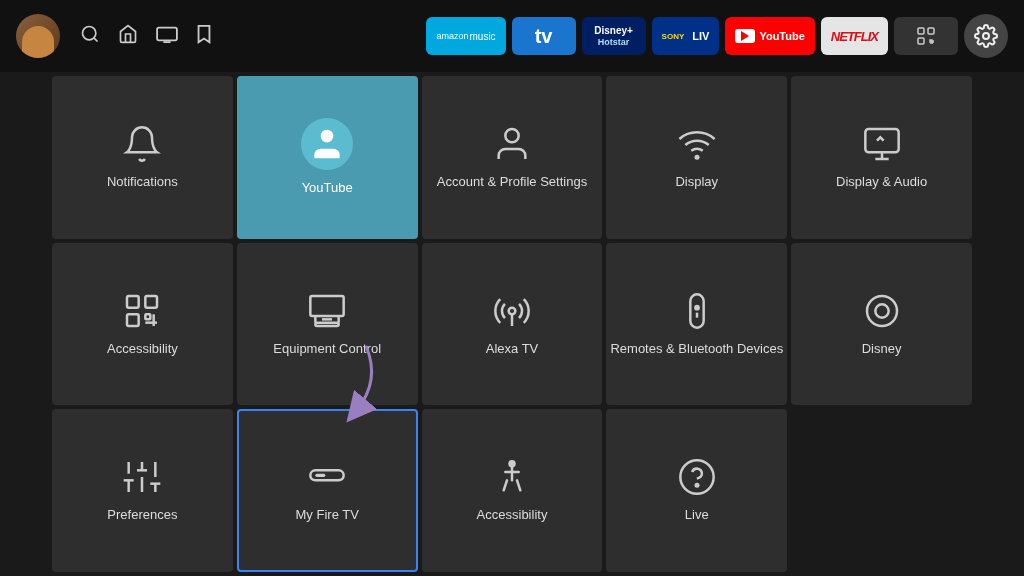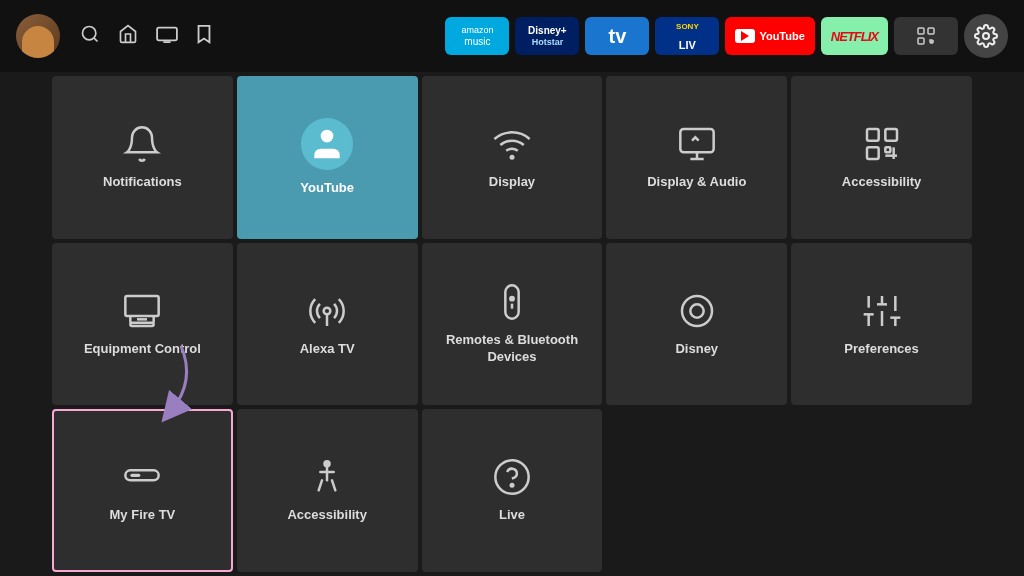--- a/index.html
+++ b/index.html
@@ -60,32 +60,32 @@
       border-radius: 6px;
       display: flex;
       align-items: center;
       justify-content: center;
       padding: 0 10px;
       font-size: 11px;
       font-weight: bold;
       color: white;
       min-width: 64px;
     }
-    .badge-amazon { background: #00a8e0; flex-direction: column; gap: 1px; align-items: center; }
+    .badge-amazon { background: #00a8e0; flex-direction: row; gap: 1px; align-items: center; }
     .badge-amazon .top { font-size: 9px; font-weight: 400; }
     .badge-amazon .bot { font-size: 10px; font-weight: normal; color: #fff; }
     .badge-disney { background: #001e62; }
     .badge-tv { background: #1a75cf; font-size: 20px; font-weight: 900; }
     .badge-sony { background: #003087; flex-direction: column; gap: 0; }
     .badge-sony .s1 { font-size: 8px; color: #ffd700; }
     .badge-sony .s2 { font-size: 11px; color: #fff; }
     .badge-youtube { background: #ff0000; gap: 4px; }
     .badge-youtube .yt-icon { width: 20px; height: 14px; background: white; border-radius: 3px; display: flex; align-items: center; justify-content: center; }
     .badge-youtube .yt-play { width: 0; height: 0; border-top: 5px solid transparent; border-bottom: 5px solid transparent; border-left: 8px solid #ff0000; }
-    .badge-netflix { background: #86efac; color: #e50914; font-size: 13px; font-weight: 900; font-style: italic; letter-spacing: -1px; }
+    .badge-netflix { background: #e5e5e5; color: #e50914; font-size: 13px; font-weight: 900; font-style: italic; letter-spacing: -1px; }
     .badge-grid { background: #333; width: 38px; height: 38px; padding: 0; }
     .gear-icon { background: #444; width: 44px; height: 44px; border-radius: 50%; display: flex; align-items: center; justify-content: center; font-size: 20px; color: #eee; cursor: pointer; }
 
     
     .settings-grid {
       display: grid;
       grid-template-columns: repeat(5, 1fr);
       grid-template-rows: repeat(3, 1fr);
       gap: 4px;
       padding: 4px 52px;
@@ -100,21 +100,20 @@
       justify-content: center;
       cursor: pointer;
       position: relative;
       gap: 10px;
     }
     .tile-label {
       font-size: 13px;
       color: #ddd;
       text-align: center;
       line-height: 1.3;
-      font-weight: bold;
     }
     .tile-profiles {
       background: #4a9bb0;
     }
     .tile-profiles .tile-label { color: white; }
 
     
     .profile-circle {
       width: 52px;
       height: 52px;
@@ -122,21 +121,21 @@
       background: #5bbcd0;
       display: flex;
       align-items: center;
       justify-content: center;
       overflow: hidden;
     }
     .profile-circle svg { width: 38px; height: 38px; fill: white; }
 
     
     .tile-myfiretv {
-      border: 2px solid #f9a8d4;
+      border: 2px solid #3b82f6;
     }
 
     
     .icon-svg { display: flex; align-items: center; justify-content: center; }
     .icon-svg svg { width: 40px; height: 40px; stroke: #ccc; fill: none; stroke-width: 1.5; }
 
   </style>
 </head>
 <body>
 
@@ -168,26 +167,26 @@
           <path d="M2 2h12v18l-6-4-6 4V2z"></path>
         </svg>
     </span>
   </div>
 
   <div class="app-icons">
     <div class="app-badge badge-amazon">
       <span class="top">amazon</span>
       <span class="bot">music</span>
     </div>
+    <div class="app-badge badge-tv">tv</div>
     <div class="app-badge badge-disney" style="flex-direction:column;gap:1px;">
       <span style="font-size:10px;font-weight:bold;">Disney+</span>
       <span style="font-size:9px;color:#adf;">Hotstar</span>
     </div>
-    <div class="app-badge badge-tv">tv</div>
-    <div class="app-badge badge-sony" style="flex-direction:column;gap:8px;">
+    <div class="app-badge badge-sony" style="flex-direction:row;gap:8px;">
       <span class="s1" style="font-size:8px;color:#ffd700;">SONY</span>
       <span class="s2" style="font-size:11px;color:#fff;">LIV</span>
     </div>
     <div class="app-badge badge-youtube" style="display:flex;align-items:center;gap:4px;text-align:center;">
       <div class="yt-icon">
           <div class="yt-play"></div>
         </div>
       <span style="font-size:11px;">YouTube</span>
     </div>
     <div class="app-badge badge-netflix">NETFLIX</div>
@@ -225,20 +224,29 @@
   <div class="tile tile-profiles">
     <div class="profile-circle">
       <svg viewBox="0 0 24 24">
           <path d="M20 21v-2a4 4 0 0 0-4-4H8a4 4 0 0 0-4 4v2"></path>
           <circle cx="12" cy="7" r="4"></circle>
         </svg>
     </div>
     <span class="tile-label">YouTube</span>
   </div>
 
+  <div class="tile">
+    <div class="icon-svg">
+      <svg viewBox="0 0 24 24">
+          <path d="M20 21v-2a4 4 0 0 0-4-4H8a4 4 0 0 0-4 4v2"></path>
+          <circle cx="12" cy="7" r="4"></circle>
+        </svg>
+    </div>
+    <span class="tile-label">Account &amp; Profile Settings</span>
+  </div>
 
   <div class="tile">
     <div class="icon-svg">
       <svg viewBox="0 0 24 24">
           <path d="M5 12.55a11 11 0 0 1 14.08 0"></path>
           <path d="M1.42 9a16 16 0 0 1 21.16 0"></path>
           <path d="M8.53 16.11a6 6 0 0 1 6.95 0"></path>
           <line x1="12" y1="20" x2="12.01" y2="20" stroke-width="3" stroke-linecap="round"></line>
         </svg>
     </div>

